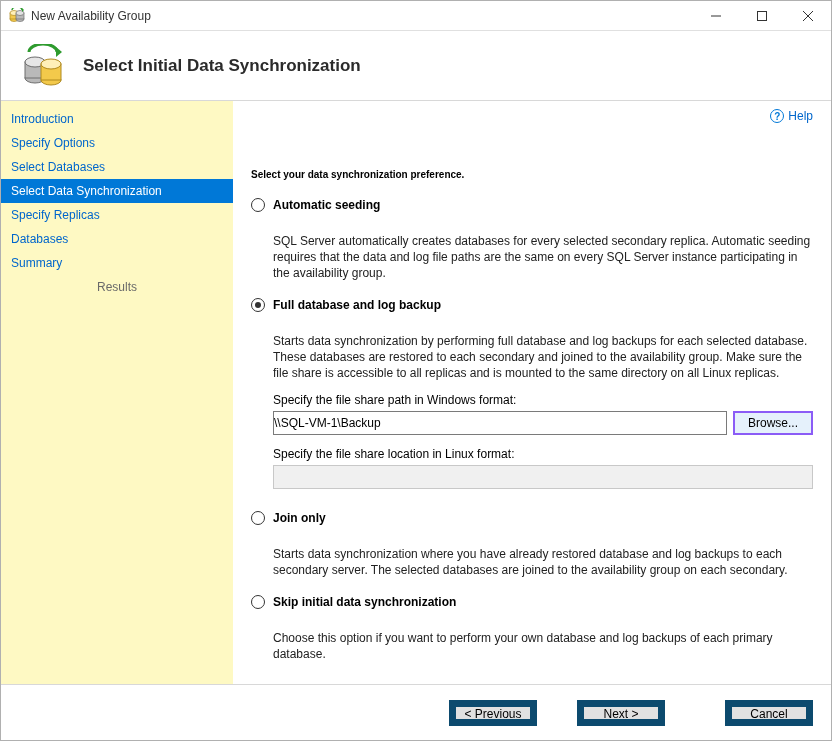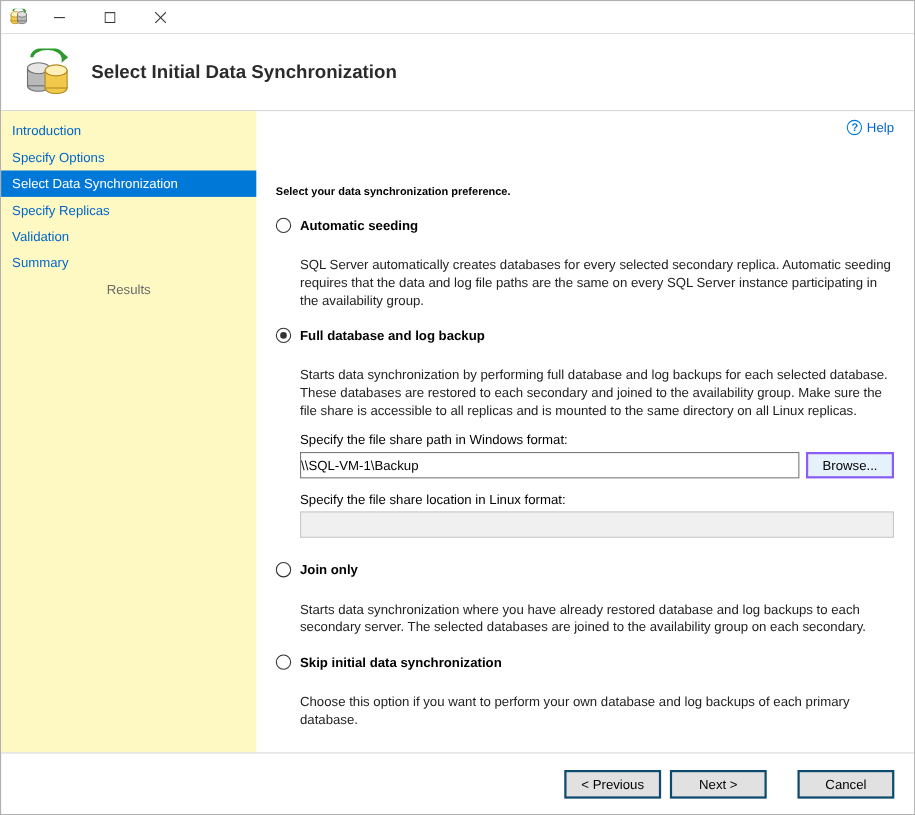--- a/index.html
+++ b/index.html
@@ -174,44 +174,46 @@
       border-top: 1px solid #d8d8d8;
       display: flex;
       align-items: center;
       justify-content: flex-end;
       gap: 8px;
       padding: 0 18px;
     }
     .footer button {
       min-width: 88px;
       height: 26px;
-      border: 2px solid #0c4a6e;
+      border: 7px solid #0c4a6e;
       background: #e1e1e1;
       font-family: inherit;
       font-size: 12px;
       cursor: pointer;
+      margin-left: 32px;
     }
     .footer .spacer { width: 12px; }
   </style>
 </head>
 <body>
 
 <div class="titlebar">
   <span class="app-icon">
     <svg viewBox="0 0 16 16">
       <ellipse cx="5" cy="11" rx="4" ry="2.5" fill="#f3c94b" stroke="#b08a1f" stroke-width="0.7"></ellipse>
       <rect x="1" y="5" width="8" height="6" fill="#f3c94b" stroke="#b08a1f" stroke-width="0.7"></rect>
       <ellipse cx="5" cy="5" rx="4" ry="2.5" fill="#fff0b8" stroke="#b08a1f" stroke-width="0.7"></ellipse>
       <ellipse cx="11" cy="11" rx="4" ry="2.5" fill="#b9b9b9" stroke="#6e6e6e" stroke-width="0.7"></ellipse>
       <rect x="7" y="5" width="8" height="6" fill="#b9b9b9" stroke="#6e6e6e" stroke-width="0.7"></rect>
       <ellipse cx="11" cy="5" rx="4" ry="2.5" fill="#e2e2e2" stroke="#6e6e6e" stroke-width="0.7"></ellipse>
       <path d="M 3 2 A 5 3 0 0 1 13 2" fill="none" stroke="#2e9b2e" stroke-width="1.4"></path>
       <polygon points="13,0 15,2 13,4" fill="#2e9b2e"></polygon>
     </svg>
   </span>
+  <span class="title">New Availability Group</span>
   <div class="winbtn">
     <svg width="10" height="10">
         <line x1="0" y1="5" x2="10" y2="5" stroke="#333" stroke-width="1"></line>
       </svg>
   </div>
   <div class="winbtn">
     <svg width="10" height="10">
         <rect x="0.5" y="0.5" width="9" height="9" fill="none" stroke="#333" stroke-width="1"></rect>
       </svg>
   </div>
@@ -237,23 +239,24 @@
     </svg>
   </span>
   <h1>Select Initial Data Synchronization</h1>
 </div>
 
 <div class="body">
 
   <div class="sidebar">
     <div class="step">Introduction</div>
     <div class="step">Specify Options</div>
+    <div class="step">Select Databases</div>
     <div class="step active">Select Data Synchronization</div>
     <div class="step">Specify Replicas</div>
-    <div class="step">Validation</div>
+    <div class="step">Databases</div>
     <div class="step">Summary</div>
     <div class="step disabled">Results</div>
   </div>
 
   <div class="content">
     <div class="help-link">
       <span class="help-icon">?</span>
       <span>Help</span>
     </div>
 

